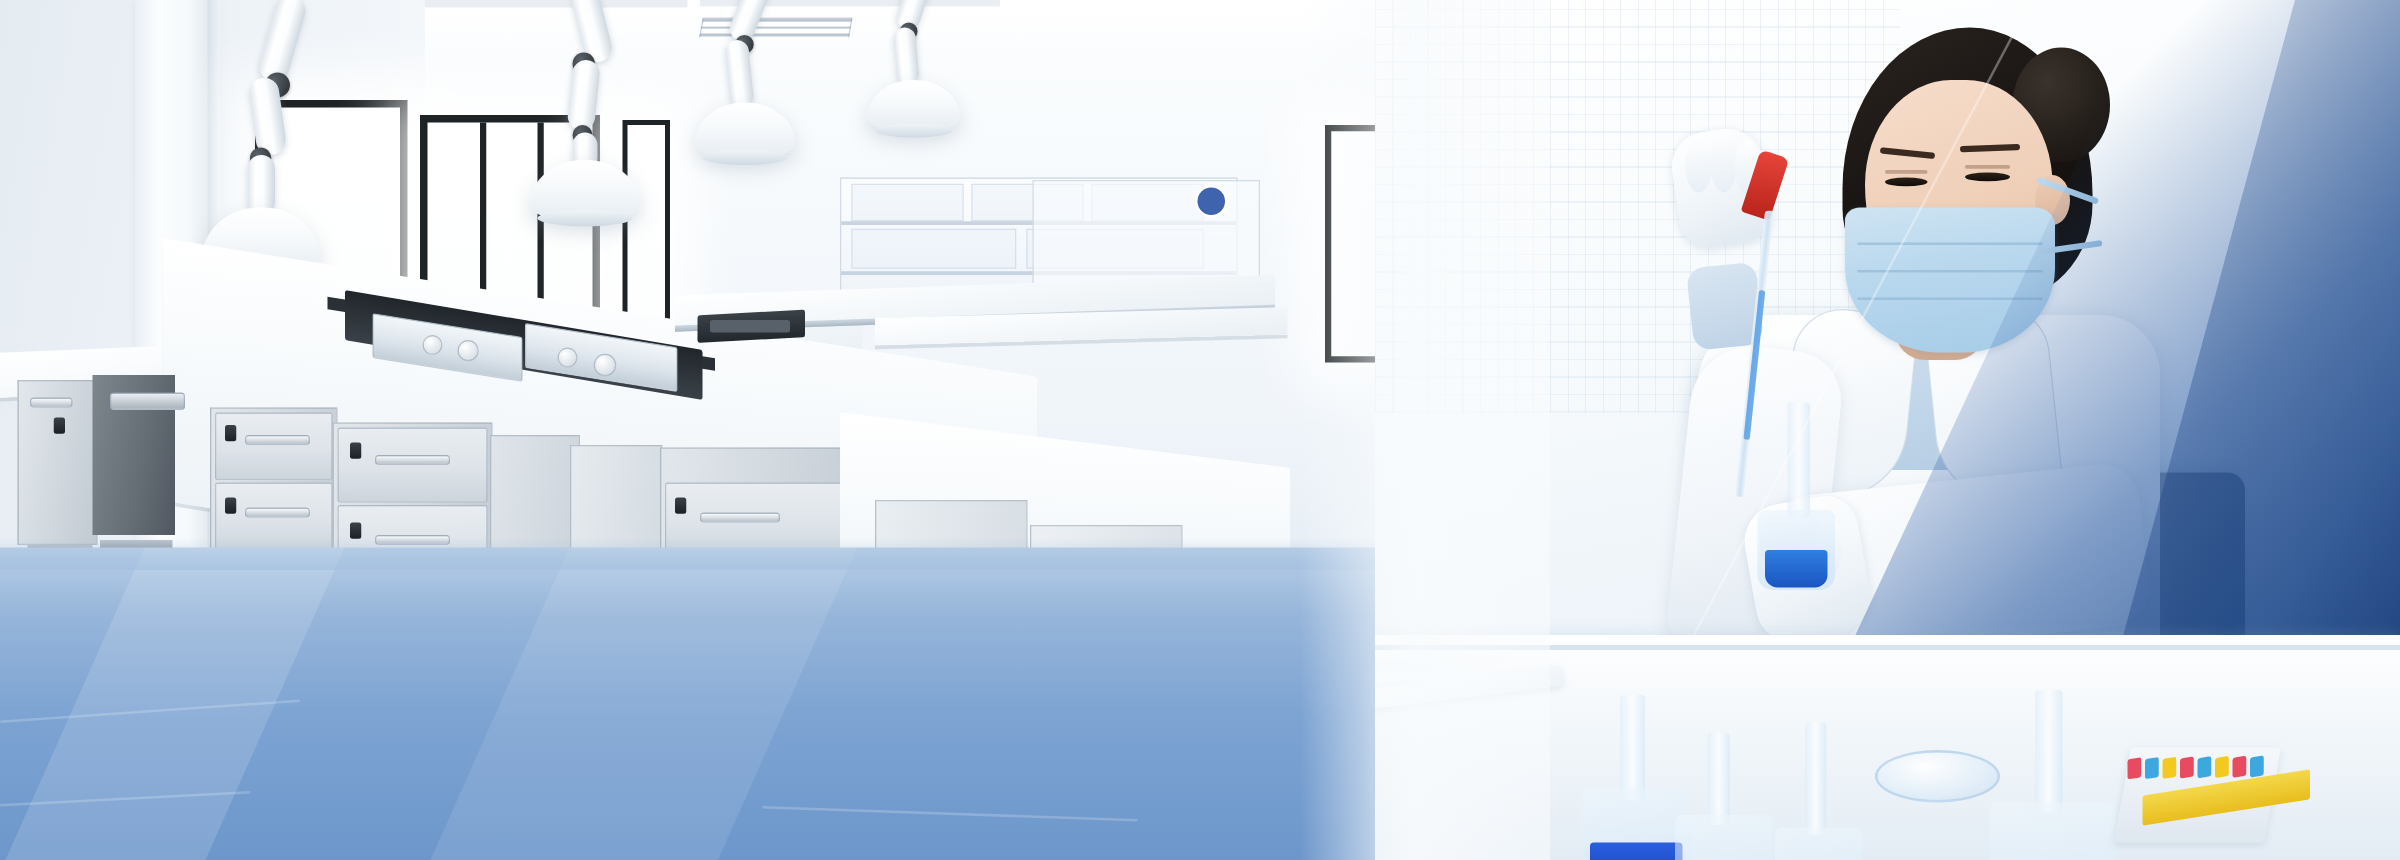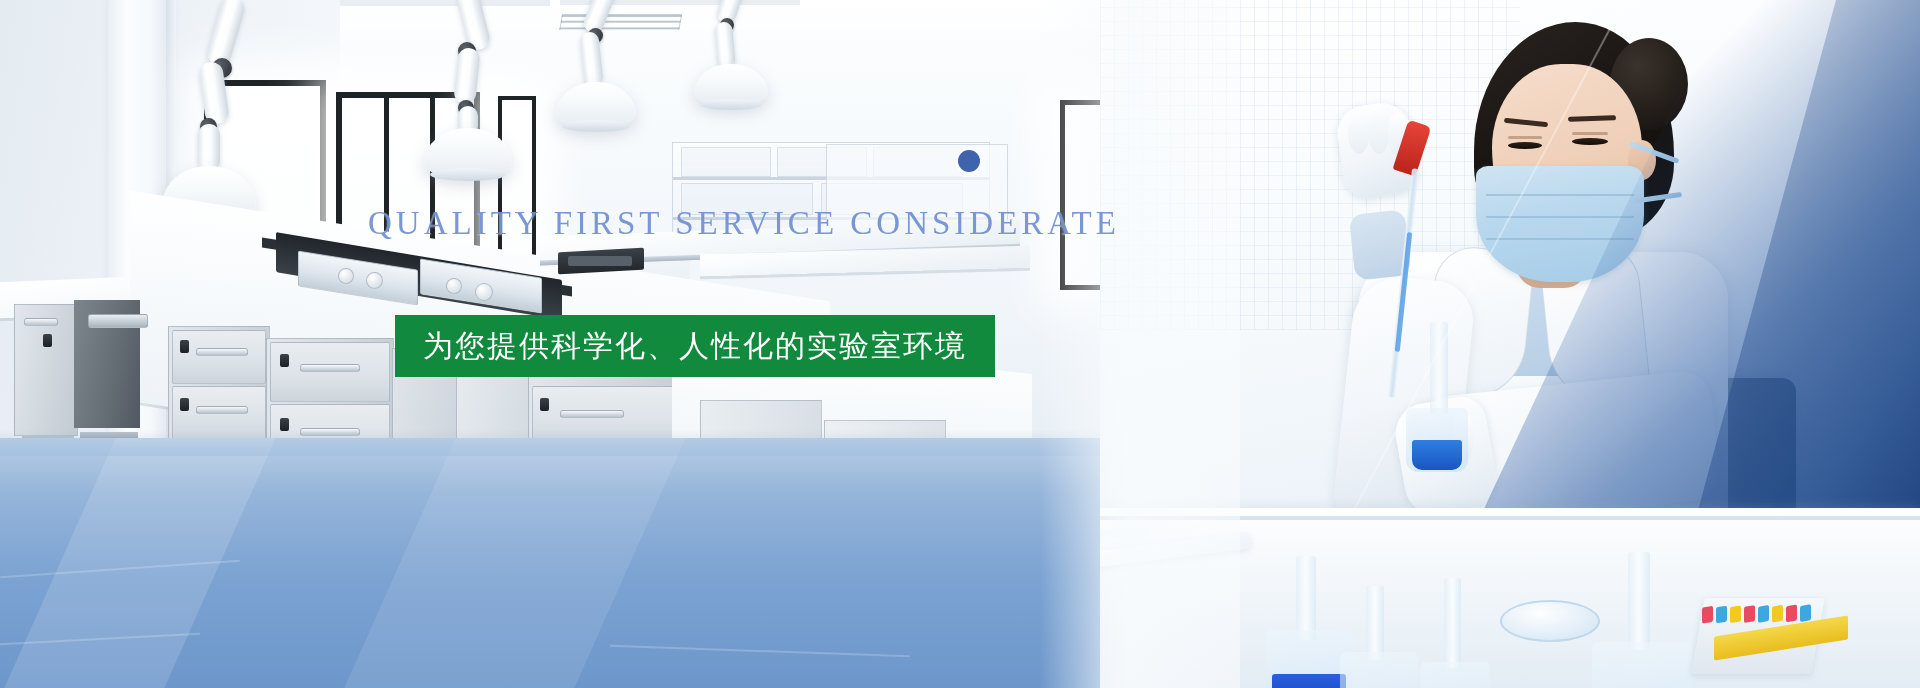--- a/index.html
+++ b/index.html
@@ -662,21 +662,17 @@
       <div class="tube-cap" style="left:72px;top:10px;background:#f3c91f;"></div>
       <div class="tube-cap" style="left:86px;top:12px;background:#e84a5f;"></div>
       <div class="tube-cap" style="left:100px;top:14px;background:#3ea7e0;"></div>
     </div>
     <div style="position:absolute;left:614px;bottom:38px;width:134px;height:24px;background:linear-gradient(180deg,#f4d84a,#e8bd1e);transform:skewY(-9deg);border-radius:2px;"></div>
   </div>
 
   <div class="blend"></div>
 
   <div class="overlay">
-    <div class="tagline-en">QUALITY FIRST SERVICE CONSIDERATE</div>
-
-
-    <div class="green-band">
-      <span class="green-band-text">为您提供科学化、人性化的实验室环境</span>
-    </div>
+
+
   </div>
 
 </div>
 
 </body></html>

